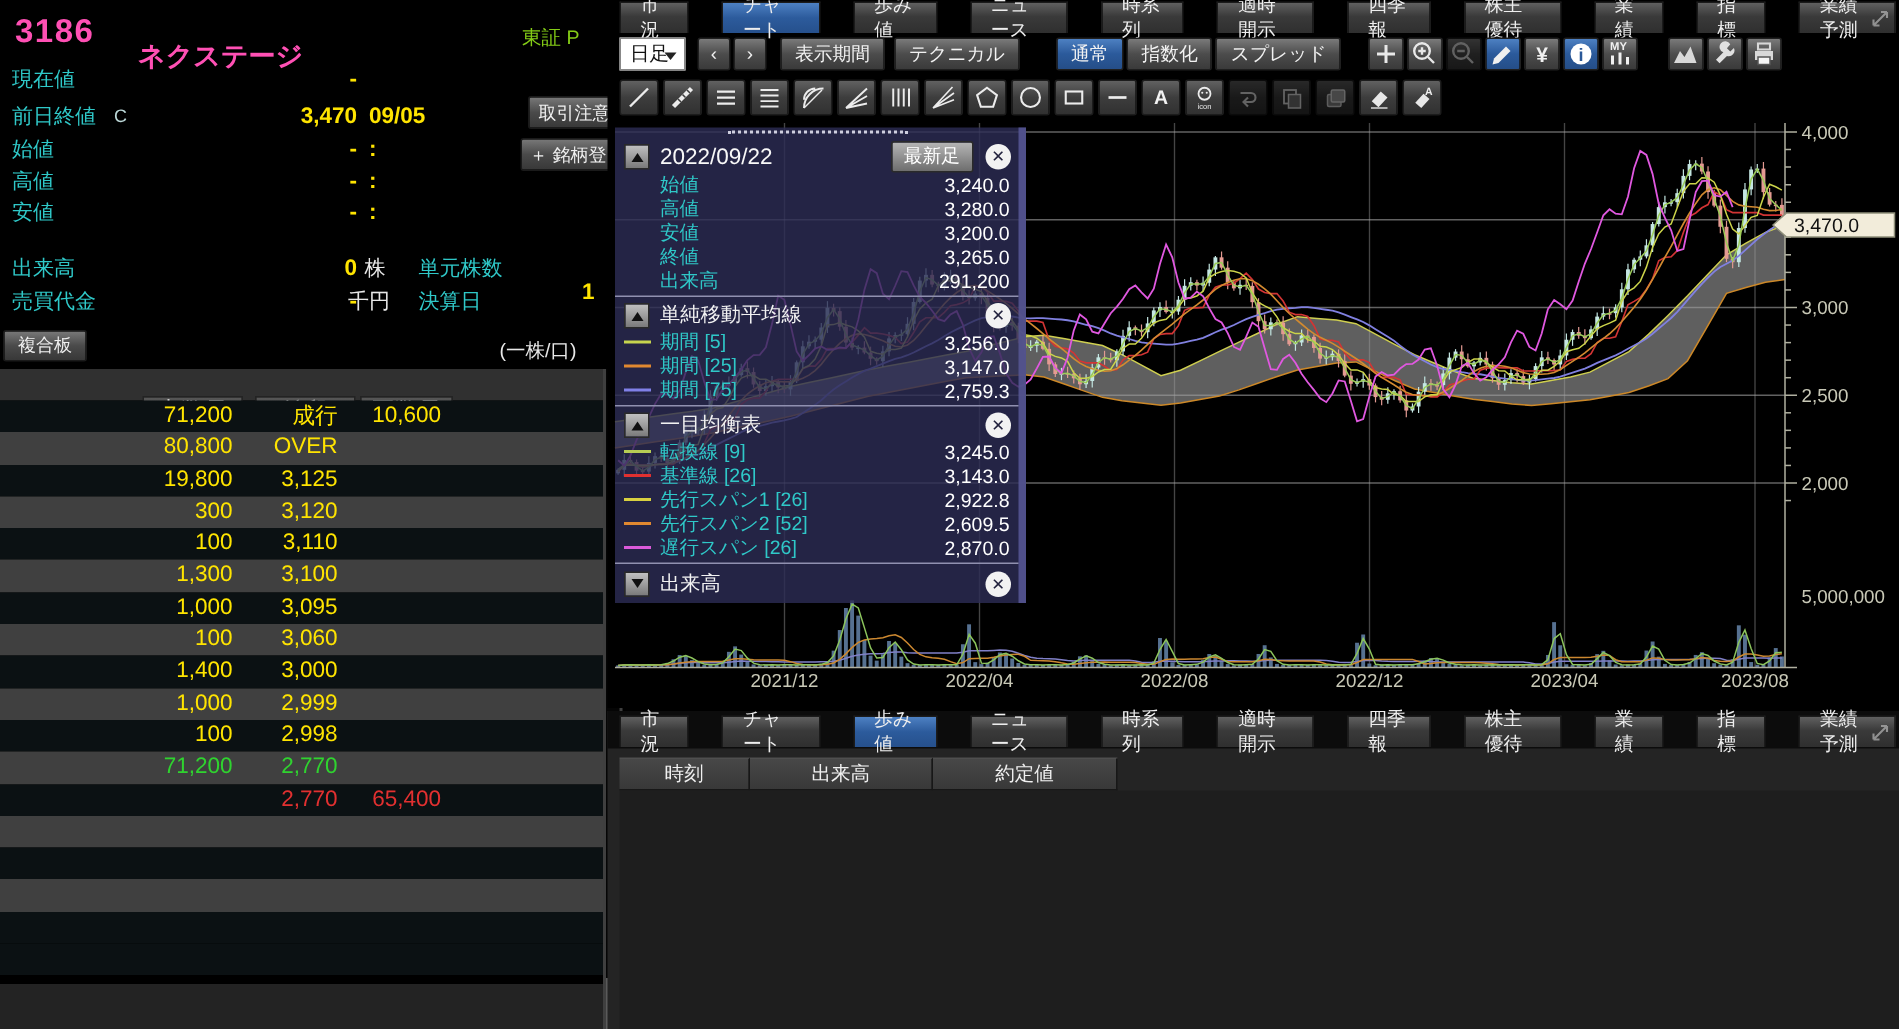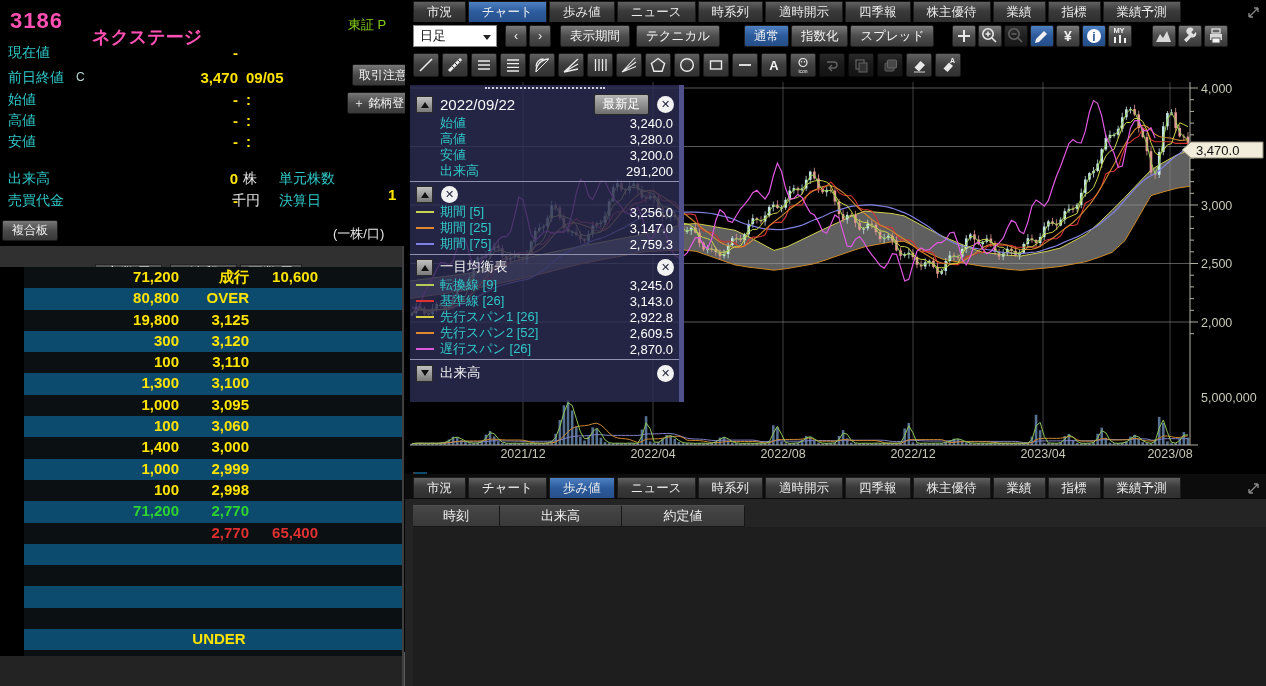--- a/index.html
+++ b/index.html
@@ -14,40 +14,40 @@
   #lp-name{position:absolute;left:92px;top:25px;color:#ff50b4;font-size:18px;font-weight:bold;}
   #lp-market{position:absolute;left:348px;top:16px;color:#84cc16;font-size:13px;}
   .gbtn{position:absolute;background:linear-gradient(#787878,#4a4a4a 50%,#383838);border:1px solid #1a1a1a;
     color:#f0f0f0;font-size:12px;display:flex;align-items:center;justify-content:center;border-radius:2px;
     overflow:hidden;white-space:nowrap;}
   
   #board-header{position:absolute;left:0;top:246px;width:403px;height:21px;background:#303030;}
   .bh-cell{position:absolute;top:18px;height:19px;background:linear-gradient(#565656,#3c3c3c);border:1px solid #232323;
     color:#f0f0f0;font-size:16px;display:flex;align-items:center;justify-content:center;}
   #board-rows{position:absolute;left:0;top:267px;width:403px;}
-  .brow{position:relative;width:403px;height:21.3px;font-size:15px;font-weight:bold;margin-left:24px;}
-  .brow.even{background:#0b1113;} .brow.odd{background:#0c4a6e;}
+  .brow{position:relative;width:403px;height:21.3px;font-size:15px;font-weight:normal;}
+  .brow.even{background:#0b1113;} .brow.odd{background:#404040;}
   .bcell{position:absolute;top:1px;text-align:right;color:#ffe400;}
   .bsell{left:20px;width:135px;} .bprice{left:160px;width:65px;} .bbuy{left:232px;width:62px;}
   .brow.green .bcell{color:#2fd32f;} .brow.red .bcell{color:#e23030;}
   #lp-bottom{position:absolute;left:0;top:656px;width:402px;height:30px;background:#232323;}
   #lp-scroll{position:absolute;left:402px;top:246px;width:9px;height:440px;background:#050505;
     border-left:2px solid #3f3f3f;border-right:2px solid #3f3f3f;}
   #lp-thumb{position:absolute;left:0;bottom:0;width:5px;height:34px;background:#5a5a5a;}
   
-  .tabbar{position:absolute;left:8px;top:0;display:flex;align-items:flex-end;height:22px;}
+  .tabbar{position:absolute;left:8px;top:0;display:flex;align-items:flex-end;height:22px;gap:20px;}
   .tab{height:20px;padding:0 13px;margin-right:2px;display:flex;align-items:center;
     background:linear-gradient(#606060,#3a3a3a 45%,#2f2f2f);border:1px solid #1b1b1b;border-bottom:none;
     color:#eeeeee;font-size:12.5px;cursor:default;}
   .tab.sel{background:linear-gradient(#4d80c2,#2c5b9c 50%,#26508c);}
   .expand{position:absolute;right:6px;top:6px;width:13px;height:13px;opacity:.8;}
   
   #chart-window{position:absolute;left:405px;top:0;width:861px;height:472px;background:#000;}
   #toolbar-main{position:absolute;left:8px;top:25px;height:22px;display:flex;align-items:center;}
-  #period-select{width:84px;height:22px;background:#fff;color:#111;font-size:13px;display:flex;align-items:center;
+  #period-select{width:44px;height:22px;background:#fff;color:#111;font-size:13px;display:flex;align-items:center;
     padding-left:6px;box-sizing:border-box;position:relative;border:1px solid #888;}
   #period-select:after{content:"";position:absolute;right:5px;top:9px;border:4px solid transparent;border-top:5px solid #222;}
   .btn{height:22px;padding:0 9px;background:linear-gradient(#7a7a7a,#4c4c4c 50%,#3a3a3a);border:1px solid #1f1f1f;
     color:#f2f2f2;font-size:12.5px;display:inline-flex;align-items:center;justify-content:center;border-radius:2px;box-sizing:border-box;}
   .btn.blue{background:linear-gradient(#4d80c2,#2b5a9b 50%,#254e88);}
   .ibtn{width:24px;height:22px;padding:0;display:inline-flex;align-items:center;justify-content:center;
     background:linear-gradient(#7a7a7a,#4c4c4c 50%,#3a3a3a);border:1px solid #1f1f1f;border-radius:2px;box-sizing:border-box;}
   .ibtn.blue{background:linear-gradient(#4d80c2,#2b5a9b 50%,#254e88);}
   .ibtn.dim,.dbtn.dim{opacity:.42;}
   #toolbar-draw{position:absolute;left:8px;top:52px;height:25px;display:flex;align-items:center;}
@@ -181,23 +181,20 @@
           <div class="bcell bprice">2,770</div>
         </div>
         <div class="brow even red">
           <div class="bcell bprice">2,770</div>
           <div class="bcell bbuy">65,400</div>
         </div>
         <div class="brow odd"></div>
         <div class="brow even"></div>
         <div class="brow odd"></div>
         <div class="brow even"></div>
-        <div class="brow odd">
-          <div class="bcell bprice" style="left: 140px; width: 110px; text-align: center;">UNDER</div>
-        </div>
         <div class="brow even"></div>
       </div>
     <div id="lp-bottom"></div>
     <div id="lp-scroll">
         <div id="lp-thumb"></div>
       </div>
   </section>
 
   <section id="chart-window">
     <div class="tabbar" id="top-tabs">
@@ -1047,29 +1044,35 @@
               <div class="ov-label">高値</div>
               <div class="ov-value">3,280.0</div>
             </div>
             <div class="ov-row">
               <div class="ov-indent"></div>
               <div class="ov-label">安値</div>
               <div class="ov-value">3,200.0</div>
             </div>
             <div class="ov-row">
               <div class="ov-indent"></div>
+              <div class="ov-label">終値</div>
+              <div class="ov-value">3,265.0</div>
+            </div>
+            <div class="ov-row">
+              <div class="ov-indent"></div>
               <div class="ov-label">出来高</div>
               <div class="ov-value">291,200</div>
             </div>
           </div>
         <div class="ov-div"></div>
         <div class="ov-head" style="height:20px;">
           <div class="sq">
               <div class="tri-up"></div>
             </div>
+          <div class="ov-title">単純移動平均線</div>
           <div class="closex">✕</div>
         </div>
         <div id="ov-sma-rows">
             <div class="ov-row">
               <div class="ov-swatch" style="background: rgb(198, 212, 78);"></div>
               <div class="ov-label">期間 [5]</div>
               <div class="ov-value">3,256.0</div>
             </div>
             <div class="ov-row">
               <div class="ov-swatch" style="background: rgb(224, 136, 48);"></div>

